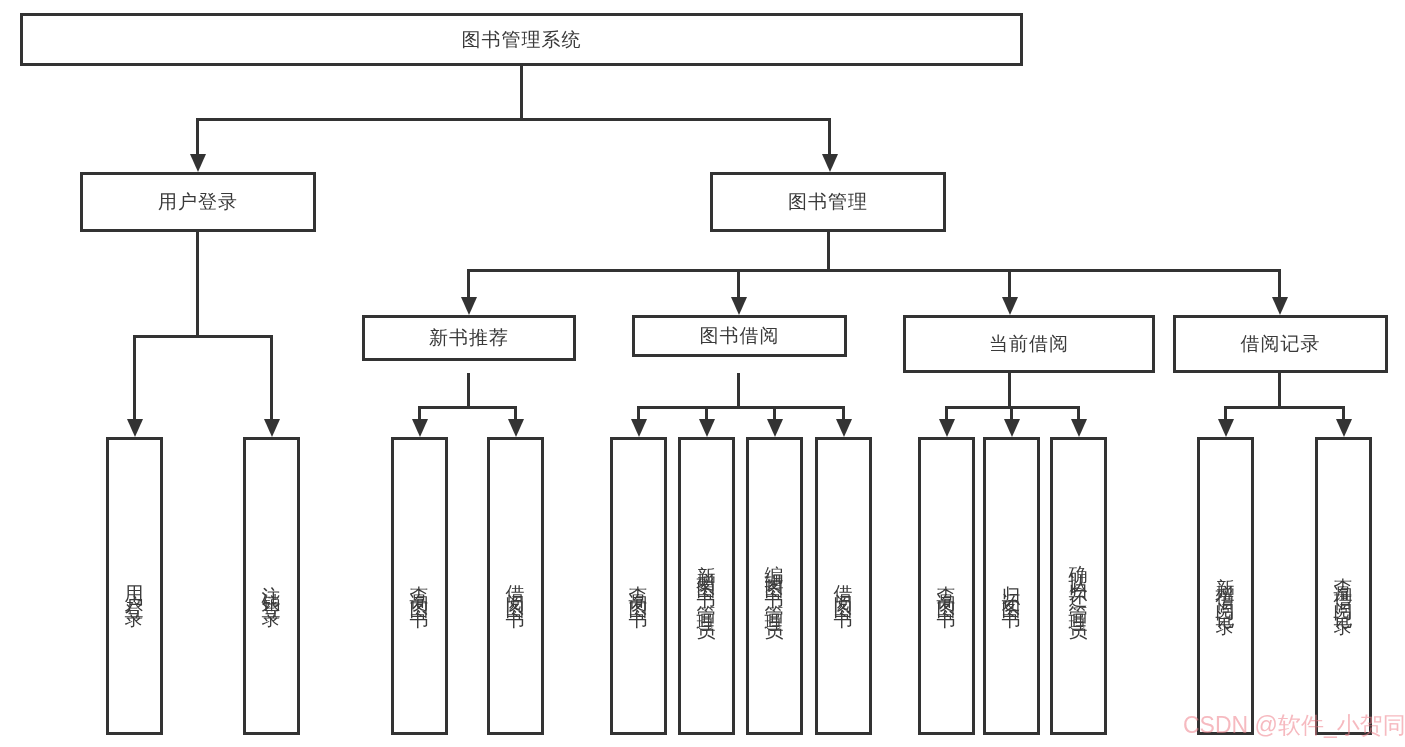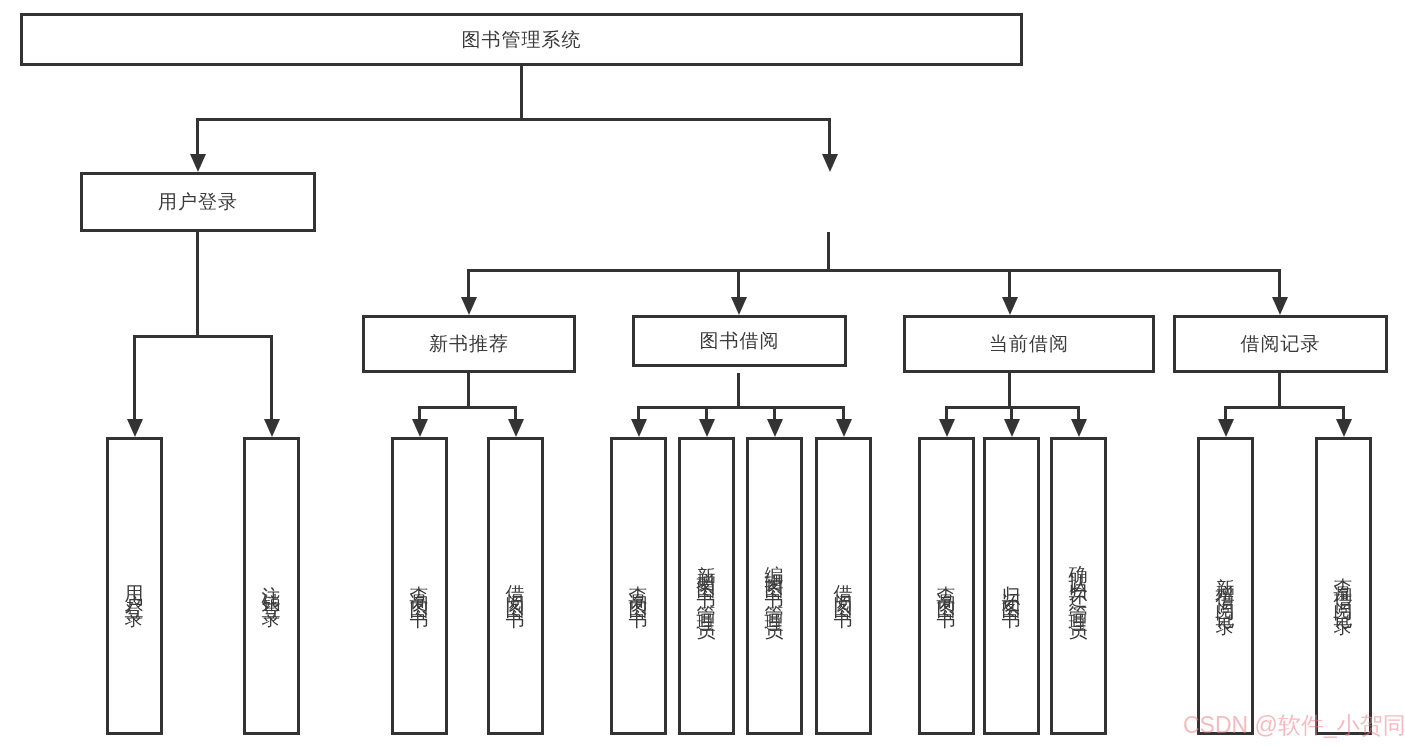--- a/index.html
+++ b/index.html
@@ -60,26 +60,29 @@
 <div class="canvas">
 
   <div class="box" style="left:20px; top:13px; width:1003px; height:53px;">
     <span>图书管理系统</span>
   </div>
 
   <div class="box" style="left:80px; top:172px; width:236px; height:60px;">
     <span>用户登录</span>
   </div>
 
-
-  <div class="box" style="left:362px; top:315px; width:214px; height:58px;text-align:center;">
+  <div class="box" style="left:710px; top:172px; width:236px; height:60px;">
+    <span>图书管理</span>
+  </div>
+
+  <div class="box" style="left:362px; top:315px; width:214px; height:46px;text-align:center;">
     <span>新书推荐</span>
   </div>
 
-  <div class="box" style="left:632px; top:315px; width:215px; height:52px;">
+  <div class="box" style="left:632px; top:315px; width:215px; height:42px;">
     <span>图书借阅</span>
   </div>
 
   <div class="box" style="left:903px; top:315px; width:252px; height:58px;">
     <span>当前借阅</span>
   </div>
 
   <div class="box" style="left:1173px; top:315px; width:215px; height:58px;">
     <span>借阅记录</span>
   </div>

